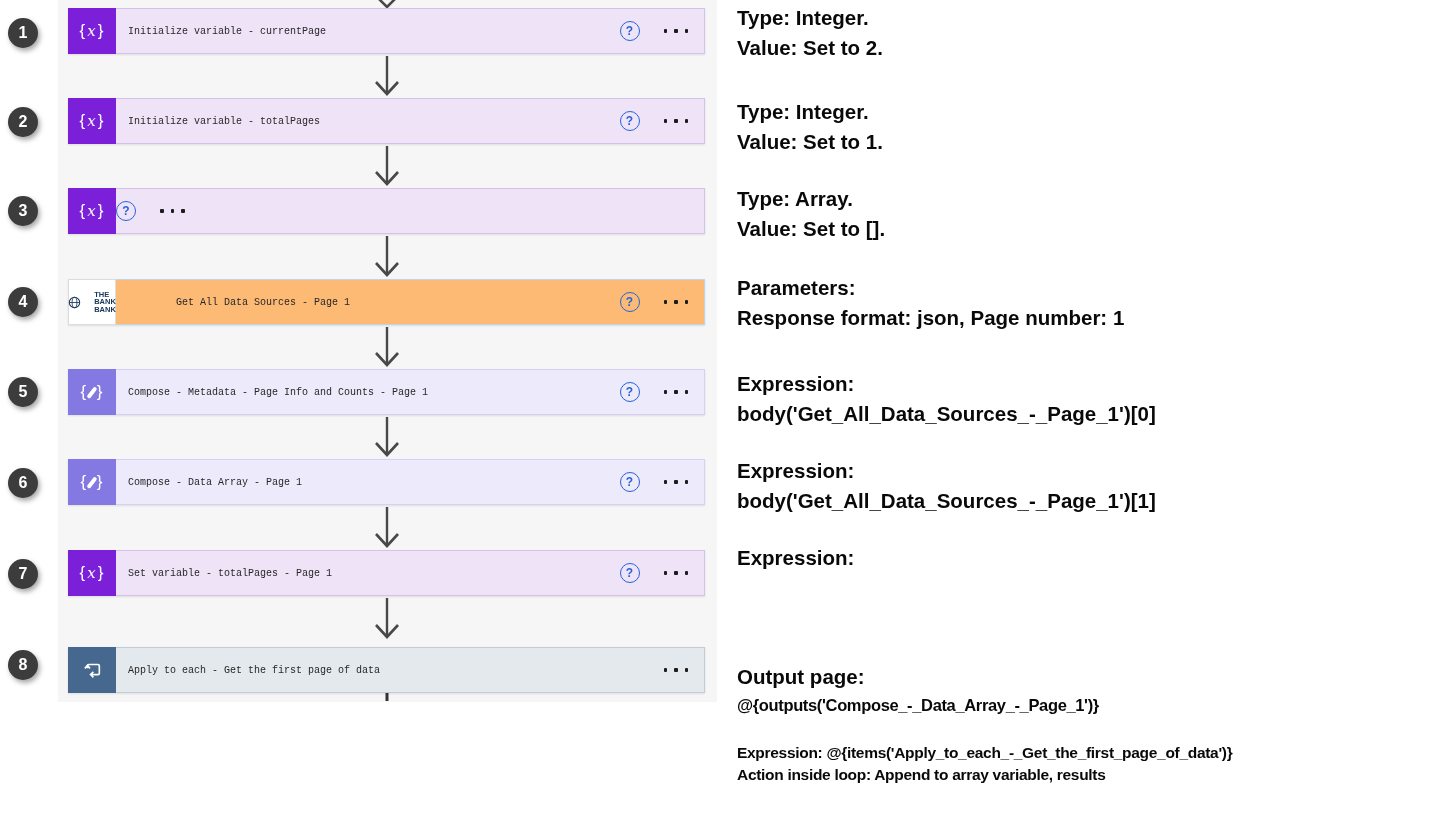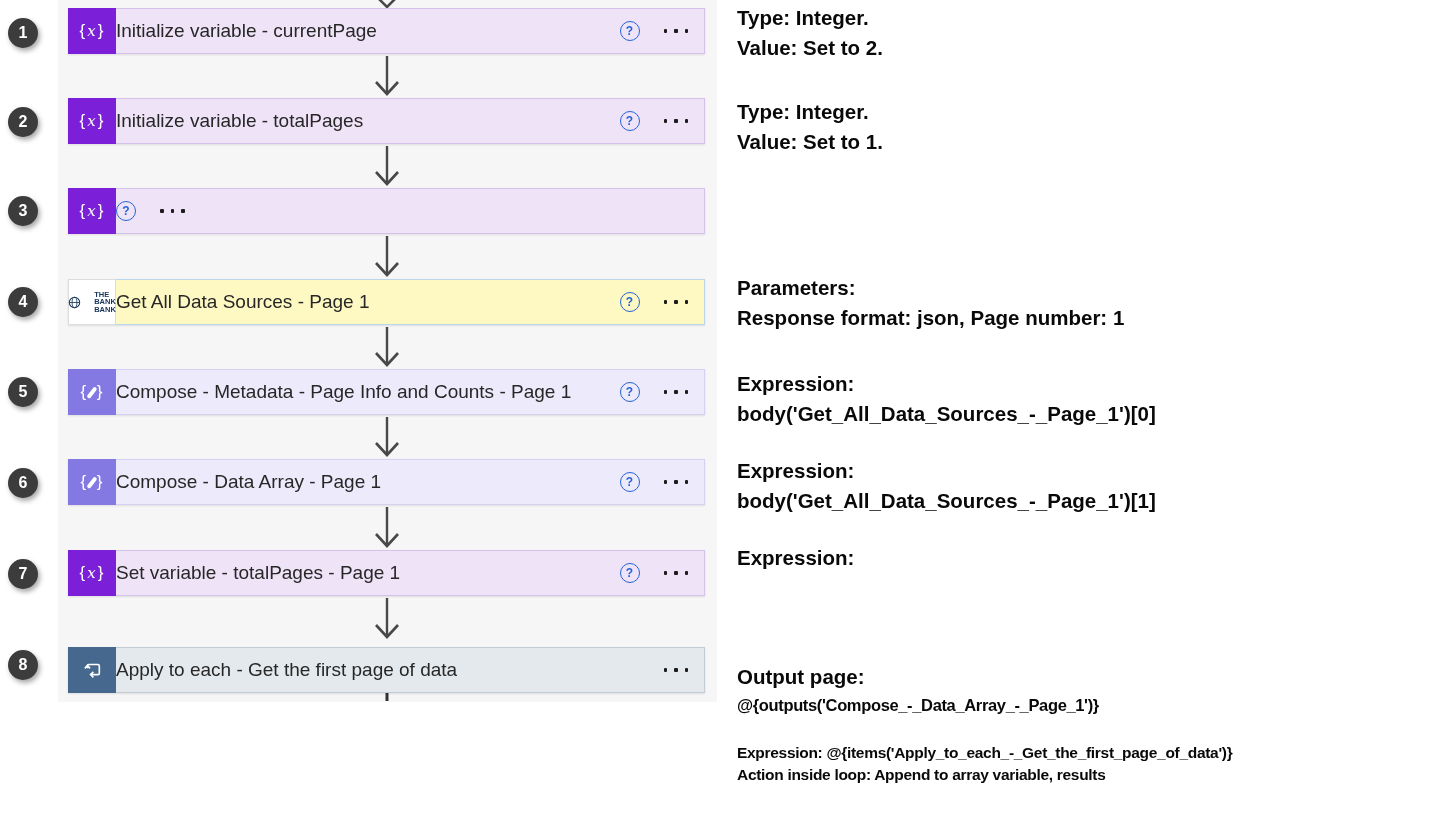--- a/index.html
+++ b/index.html
@@ -13,26 +13,26 @@
   
   .badge { position:absolute; left:8px; width:30px; height:30px; border-radius:50%;
            background:#3c3c3c; color:#ffffff; font-size:16px; font-weight:bold;
            display:flex; align-items:center; justify-content:center;
            box-shadow:2px 3px 5px rgba(0,0,0,0.35); z-index:3; }
 
   
   .card { position:absolute; left:68px; width:637px; height:46px; display:flex;
           align-items:stretch; box-shadow:0 1px 2px rgba(0,0,0,0.10); z-index:2; }
   .card .body { flex:1; display:flex; align-items:center; border:1px solid transparent; border-left:none; }
-  .card .title { font-size:19px; color:#272727; flex:1;
-                 white-space:nowrap; overflow:hidden; }
+  .card .title { margin-left:12px; font-size:10px; color:#272727; flex:1;
+                 white-space:nowrap; overflow:hidden;font-family:Liberation Mono, monospace; }
 
   .card.var .body      { background:#efe3f8; border-color:#d5c1ea; }
   .card.compose .body  { background:#edeafb; border-color:#d6d1f4; }
-  .card.wb .body       { background:#fef9c3; border-color:#bad6ec; }
+  .card.wb .body       { background:#fdba74; border-color:#bad6ec;padding-left:48px; }
   .card.foreach .body  { background:#e4e9ed; border-color:#c3ccd4; }
 
   .icon { width:48px; min-width:48px; display:flex; align-items:center; justify-content:center; }
   .icon.var-bg     { background:#7b1fd9; }
   .icon.compose-bg { background:#8478e2; }
   .icon.foreach-bg { background:#47688e; }
   .icon.wb-bg      { background:#ffffff; border:1px solid #dcdcdc; }
 
   .glyph { color:#ffffff; font-size:17px; font-weight:400; letter-spacing:1px;
            display:flex; align-items:center; }
@@ -289,20 +289,24 @@
   </div>
 
   <div class="ann" style="top:3px">
     <div class="h">Type: Integer.</div>
     <div class="h">Value: Set to 2.</div>
   </div>
   <div class="ann" style="top:97px">
     <div class="h">Type: Integer.</div>
     <div class="h">Value: Set to 1.</div>
   </div>
+  <div class="ann" style="top:184px">
+    <div class="h">Type: Array.</div>
+    <div class="h">Value: Set to [].</div>
+  </div>
   <div class="ann" style="top:273px">
     <div class="h">Parameters:</div>
     <div class="h">Response format: json, Page number: 1</div>
   </div>
   <div class="ann" style="top:369px">
     <div class="h">Expression:</div>
     <div class="h">body('Get_All_Data_Sources_-_Page_1')[0]</div>
   </div>
   <div class="ann" style="top:456px">
     <div class="h">Expression:</div>

